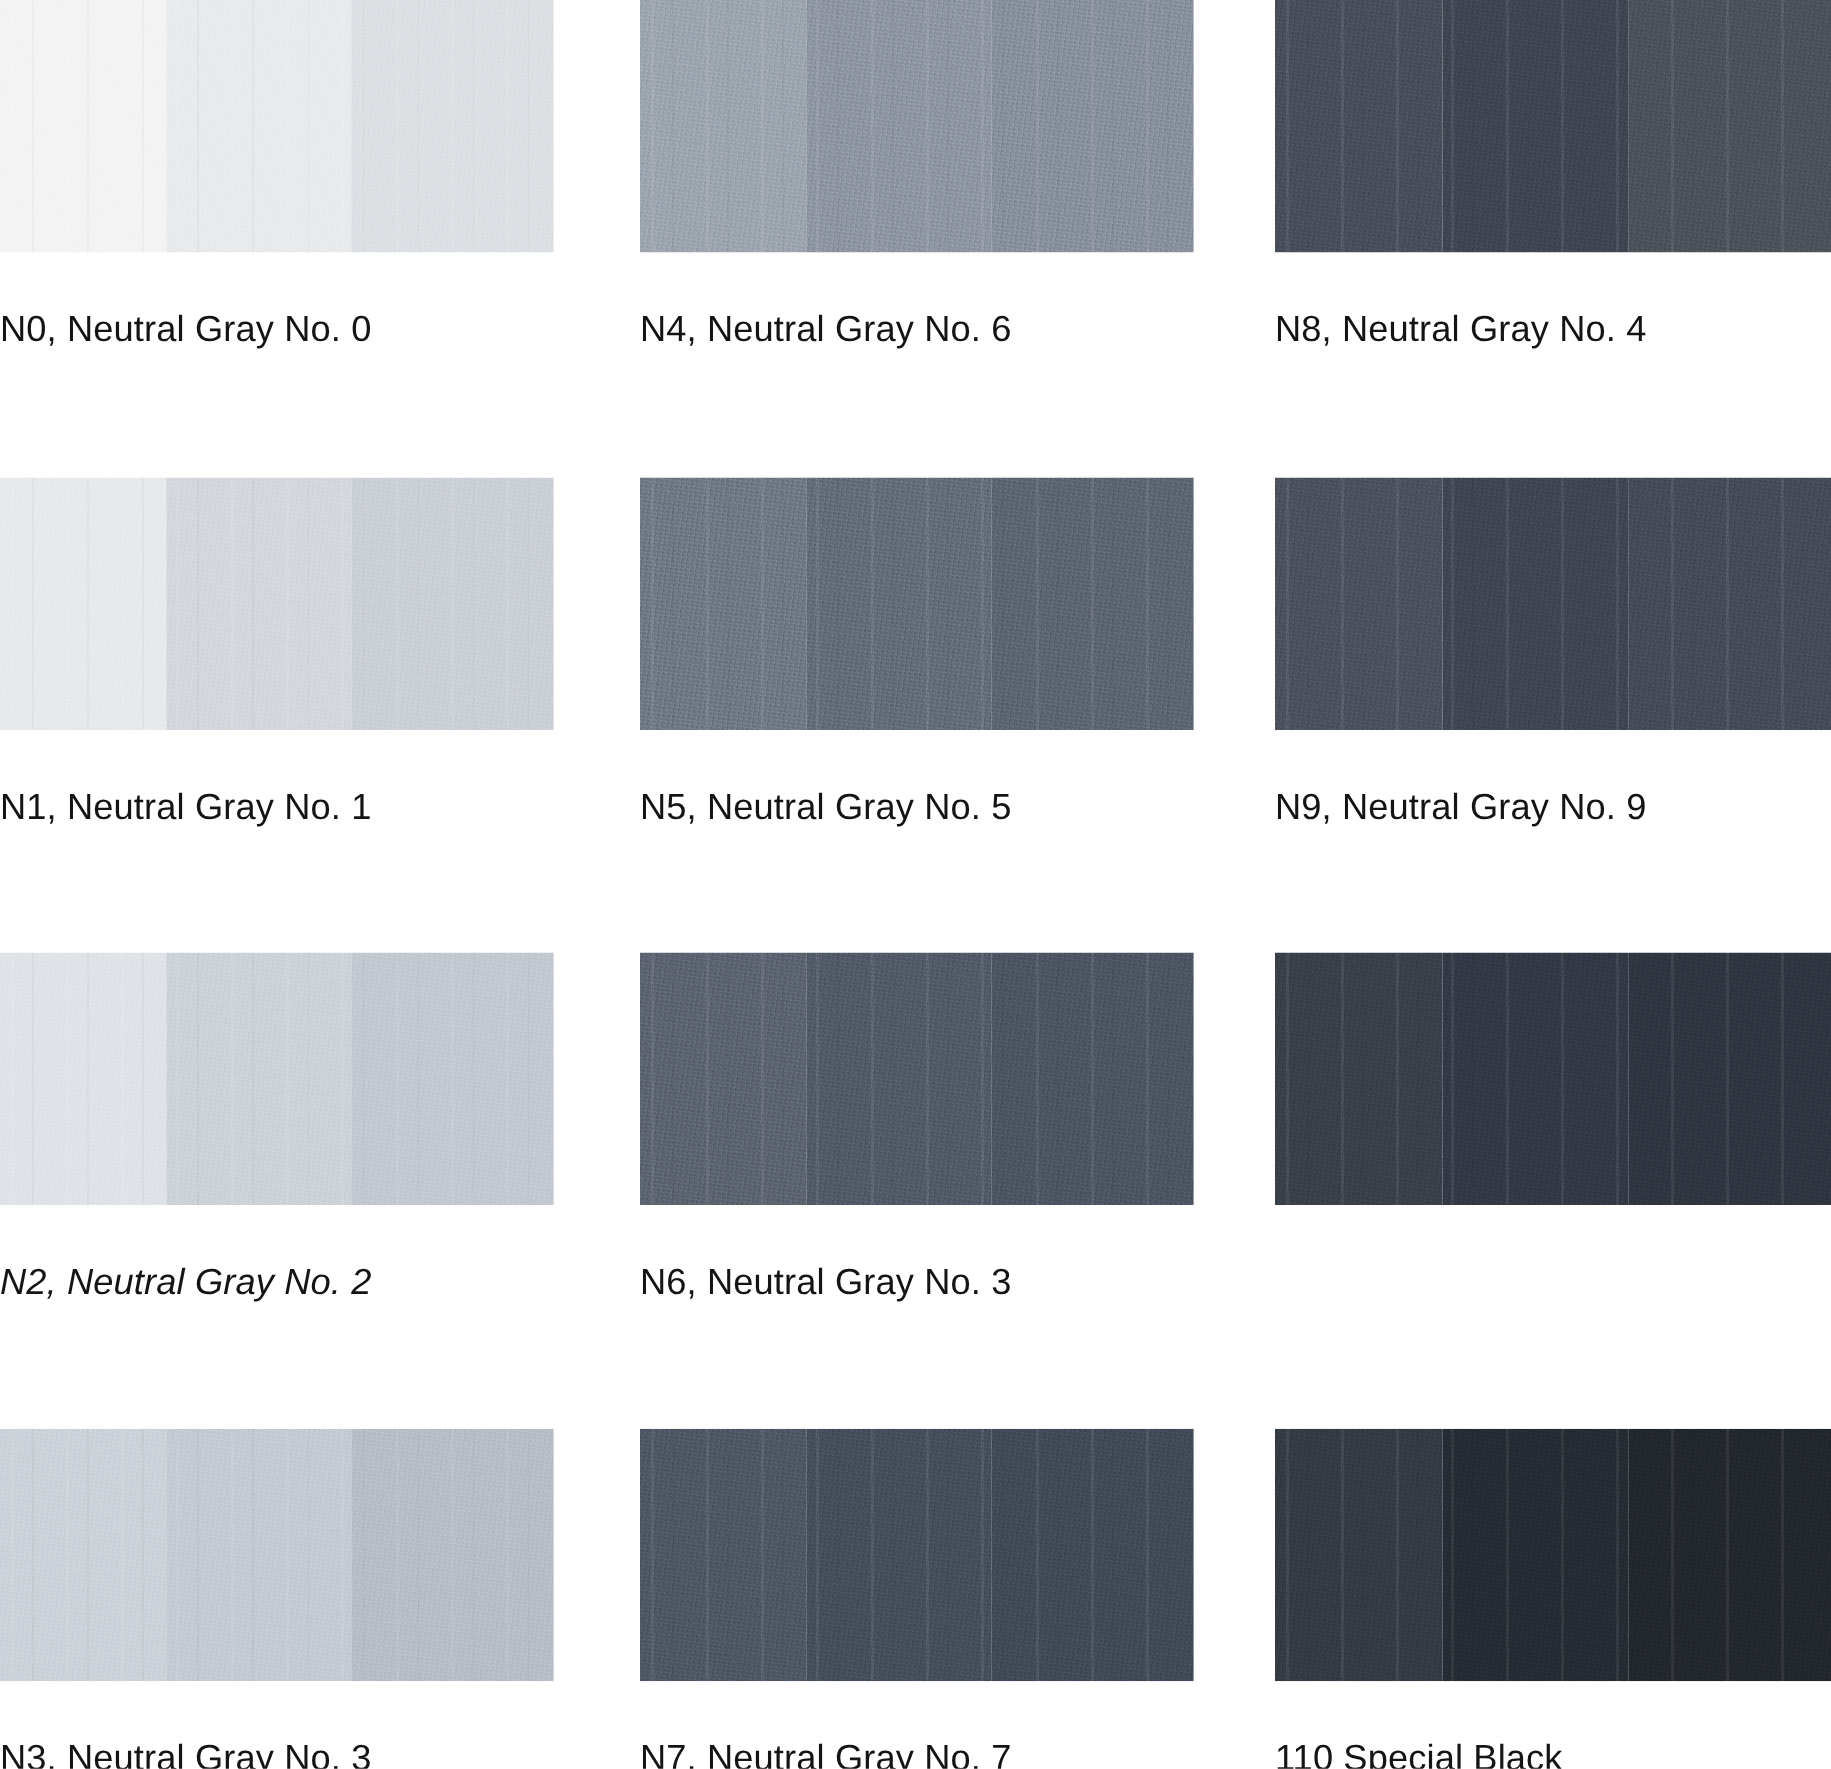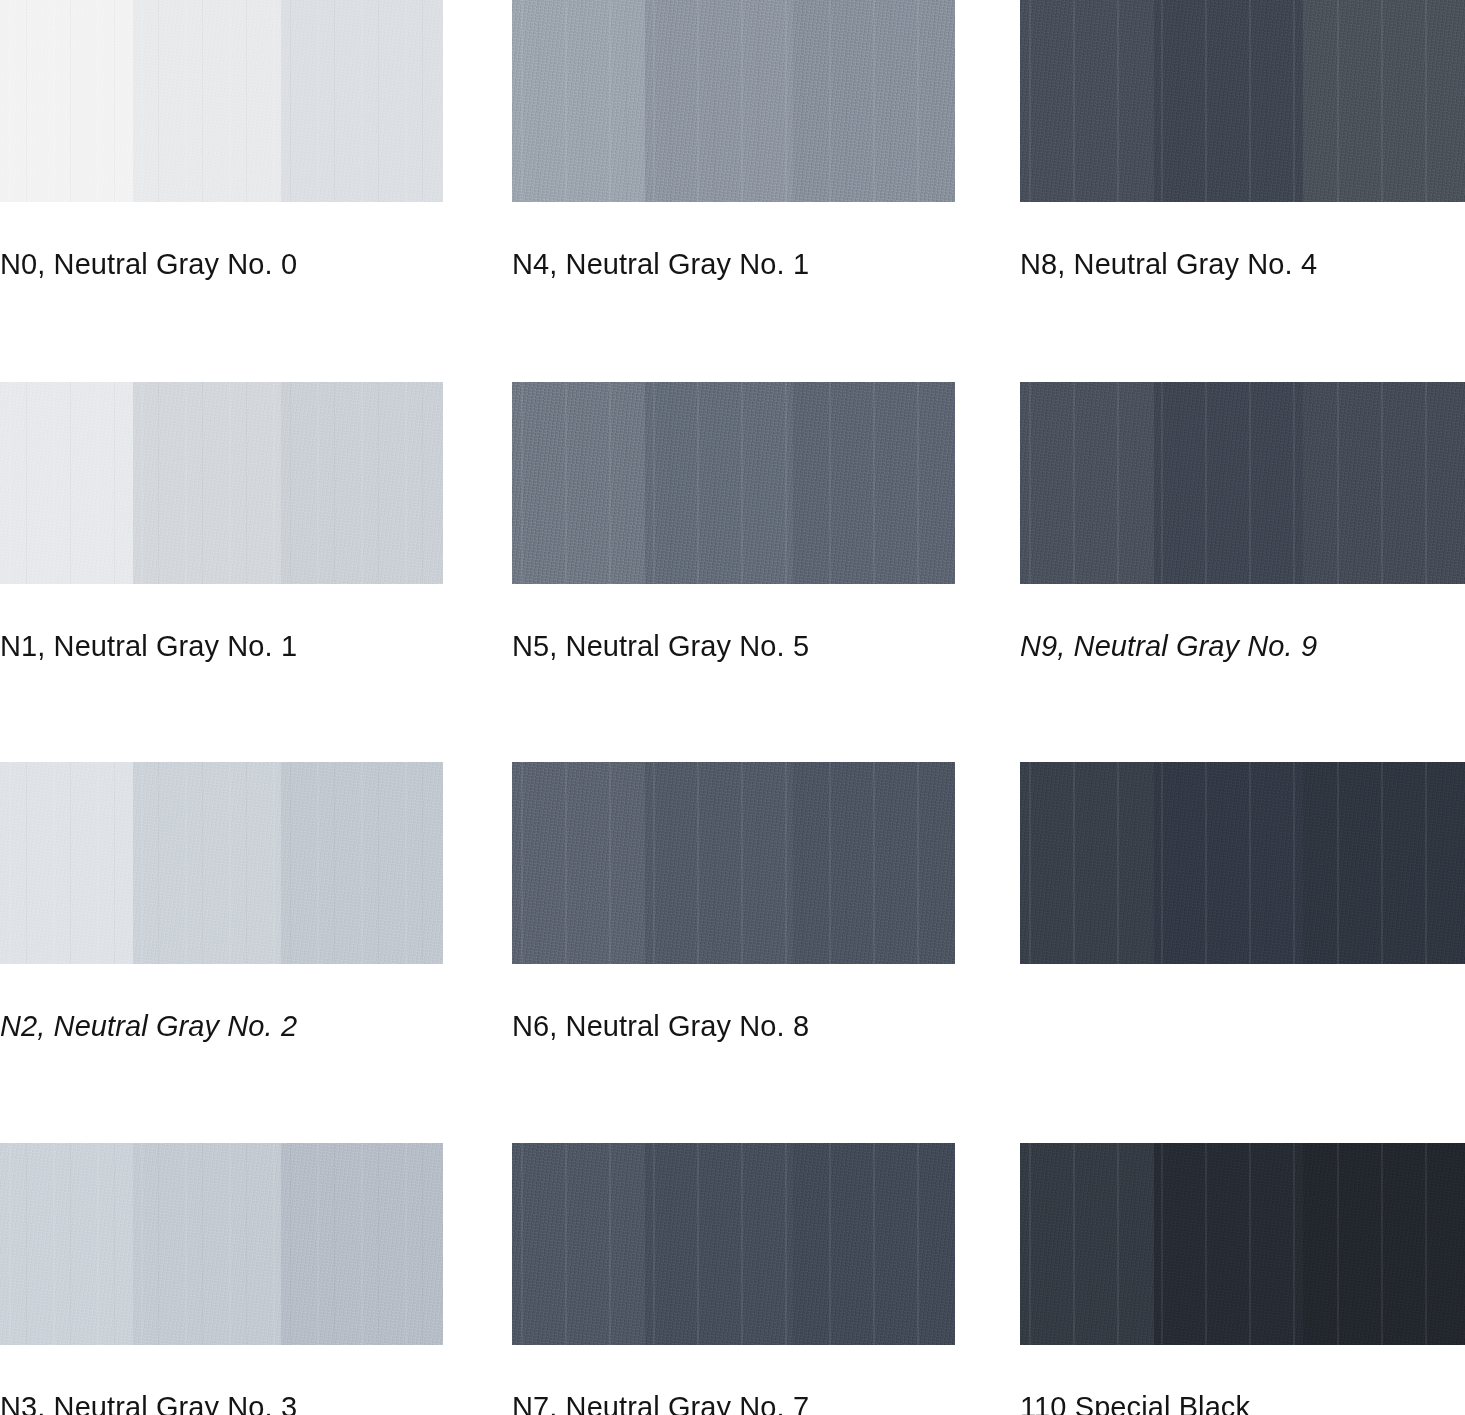--- a/index.html
+++ b/index.html
@@ -134,21 +134,21 @@
         <div class="streaks"></div>
         <div class="grain"></div>
       </div>
     </div>
 
     <div class="label-cell" style="grid-column:1;grid-row:2;">
       <span class="swatch-label" style="color: rgb(20, 20, 20);">N0, Neutral Gray No. 0</span>
     </div>
     <div style="grid-column:2;grid-row:2;"></div>
     <div class="label-cell" style="grid-column:3;grid-row:2;">
-      <span class="swatch-label" style="color: rgb(20, 20, 20);">N4, Neutral Gray No. 1</span>
+      <span class="swatch-label" style="color: rgb(20, 20, 20);">N4, Neutral Gray No. 6</span>
     </div>
     <div style="grid-column:4;grid-row:2;"></div>
     <div class="label-cell" style="grid-column:5;grid-row:2;">
       <span class="swatch-label" style="color: rgb(20, 20, 20);">N8, Neutral Gray No. 4</span>
     </div>
 
     <div class="swatch-cell" style="grid-column:1;grid-row:3;">
       <div class="swatch-block">
         <div class="band band-1" style="background-color: rgb(231, 233, 236);"></div>
         <div class="band band-2" style="background-color: rgb(211, 215, 220);"></div>
@@ -179,21 +179,21 @@
     </div>
 
     <div class="label-cell" style="grid-column:1;grid-row:4;">
       <span class="swatch-label" style="color: rgb(20, 20, 20);">N1, Neutral Gray No. 1</span>
     </div>
     <div style="grid-column:2;grid-row:4;"></div>
     <div class="label-cell" style="grid-column:3;grid-row:4;">
       <span class="swatch-label" style="color: rgb(20, 20, 20);">N5, Neutral Gray No. 5</span>
     </div>
     <div style="grid-column:4;grid-row:4;"></div>
-    <div class="label-cell" style="grid-column:5;grid-row:4;font-style:italic;">
+    <div class="label-cell" style="grid-column:5;grid-row:4;">
       <span class="swatch-label" style="color: rgb(20, 20, 20);">N9, Neutral Gray No. 9</span>
     </div>
 
     <div class="swatch-cell" style="grid-column:1;grid-row:5;">
       <div class="swatch-block">
         <div class="band band-1" style="background-color: rgb(223, 227, 231);"></div>
         <div class="band band-2" style="background-color: rgb(204, 210, 216);"></div>
         <div class="band band-3" style="background-color: rgb(194, 200, 208);"></div>
         <div class="streaks"></div>
         <div class="grain"></div>
@@ -218,21 +218,21 @@
         <div class="streaks"></div>
         <div class="grain"></div>
       </div>
     </div>
 
     <div class="label-cell" style="grid-column:1;grid-row:6;">
       <span class="swatch-label" style="color: rgb(20, 20, 20); font-style: italic;">N2, Neutral Gray No. 2</span>
     </div>
     <div style="grid-column:2;grid-row:6;"></div>
     <div class="label-cell" style="grid-column:3;grid-row:6;">
-      <span class="swatch-label" style="color: rgb(20, 20, 20);">N6, Neutral Gray No. 8</span>
+      <span class="swatch-label" style="color: rgb(20, 20, 20);">N6, Neutral Gray No. 3</span>
     </div>
     <div style="grid-column:4;grid-row:6;"></div>
 
     <div class="swatch-cell" style="grid-column:1;grid-row:7;">
       <div class="swatch-block">
         <div class="band band-1" style="background-color: rgb(204, 210, 217);"></div>
         <div class="band band-2" style="background-color: rgb(196, 202, 210);"></div>
         <div class="band band-3" style="background-color: rgb(182, 189, 199);"></div>
         <div class="streaks"></div>
         <div class="grain"></div>

